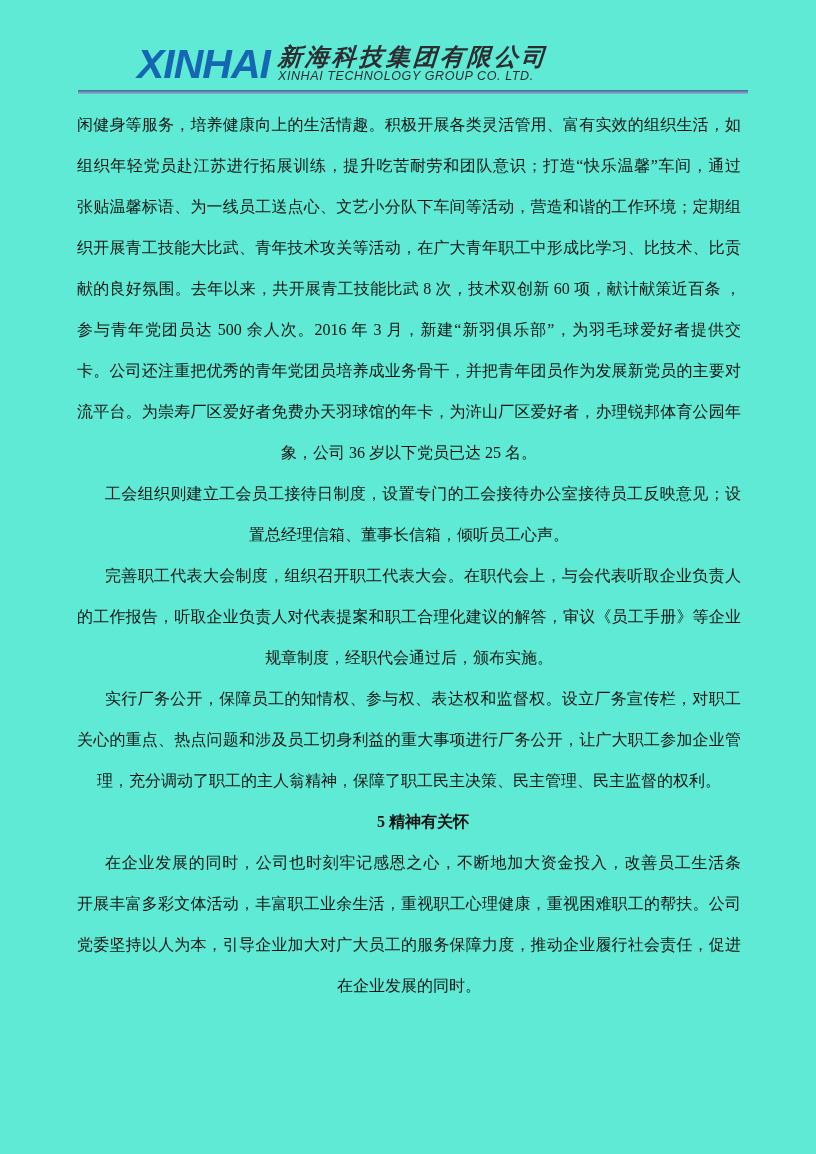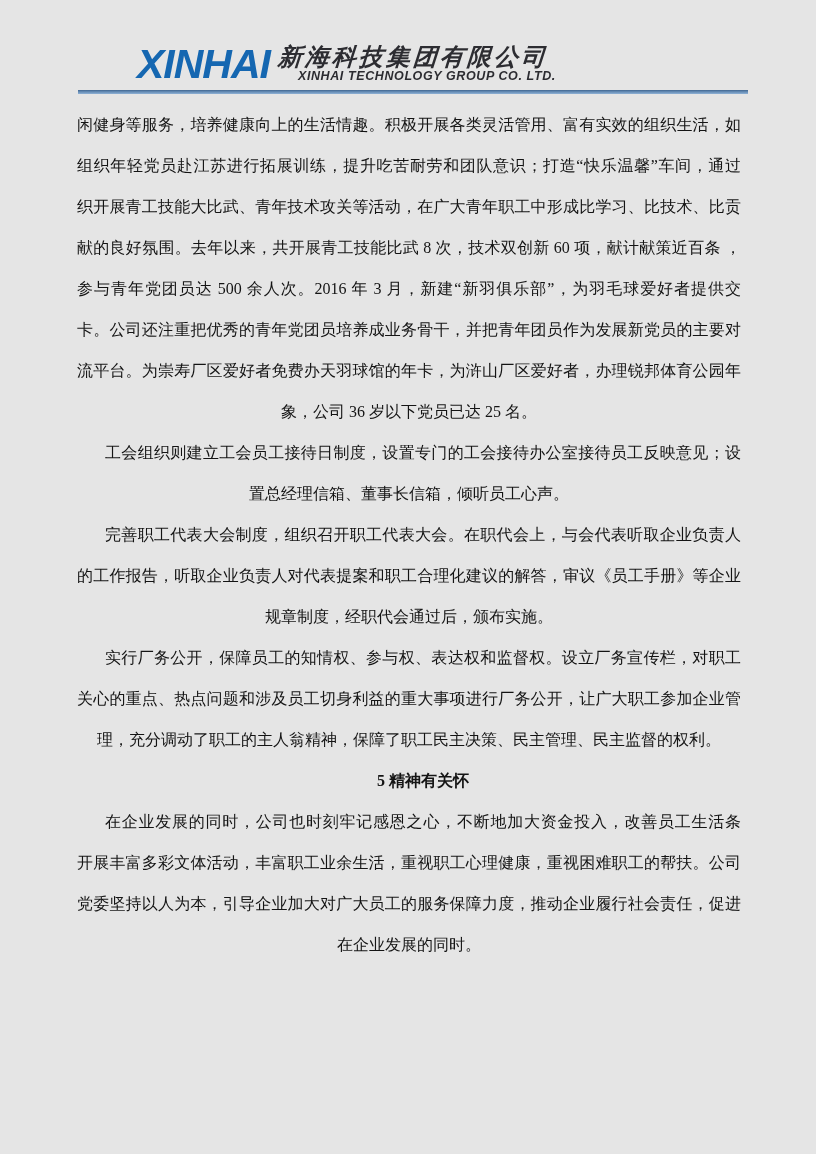--- a/index.html
+++ b/index.html
@@ -1,20 +1,20 @@
 <!DOCTYPE html>
 <html><head>
 <meta charset="utf-8">
 <style>
   html, body { margin: 0; padding: 0; background: #ffffff; }
   .page {
     position: relative;
     width: 816px;
     height: 1154px;
-    background: #e5e5e5;
+    background: #5eead4;
     overflow: hidden;
     font-family: "Liberation Serif", "DejaVu Serif", serif;
   }
 
   
   .letterhead { position: absolute; top: 0; left: 0; right: 0; }
   .logo-row {
     position: absolute;
     top: 44px;
     left: 137px;
@@ -43,26 +43,25 @@
     font-weight: 700;
     font-size: 24px;
     line-height: 25px;
     letter-spacing: 3px;
     color: #2c2c31;
     transform: skewX(-4deg);
   }
   .logo-sub {
     font-family: "Liberation Sans", sans-serif;
     font-style: italic;
-    font-weight: 700;
+    font-weight: 400;
     font-size: 12.5px;
     line-height: 15px;
     letter-spacing: 0.6px;
     color: #2c2c31;
-    margin-left: 20px;
   }
   .header-rule {
     position: absolute;
     top: 90px;
     left: 78px;
     width: 670px;
     height: 4px;
     background: linear-gradient(to bottom, #40658f 0%, #5d84ae 35%, #8fb2d6 100%);
   }
 
@@ -100,20 +99,21 @@
         <div class="logo-cn">新海科技集团有限公司</div>
         <div class="logo-sub">XINHAI TECHNOLOGY GROUP CO. LTD.</div>
       </div>
     </div>
     <div class="header-rule"></div>
   </header>
 
   <main class="doc-body">
       <div class="line fill">闲健身等服务，培养健康向上的生活情趣。积极开展各类灵活管用、富有实效的组织生活，如</div>
       <div class="line fill">组织年轻党员赴江苏进行拓展训练，提升吃苦耐劳和团队意识；打造“快乐温馨”车间，通过</div>
+      <div class="line fill">张贴温馨标语、为一线员工送点心、文艺小分队下车间等活动，营造和谐的工作环境；定期组</div>
       <div class="line fill">织开展青工技能大比武、青年技术攻关等活动，在广大青年职工中形成比学习、比技术、比贡</div>
       <div class="line fill">献的良好氛围。去年以来，共开展青工技能比武 8 次，技术双创新 60 项，献计献策近百条 ，</div>
       <div class="line fill">参与青年党团员达 500 余人次。2016 年 3 月，新建“新羽俱乐部”，为羽毛球爱好者提供交</div>
       <div class="line fill">卡。公司还注重把优秀的青年党团员培养成业务骨干，并把青年团员作为发展新党员的主要对</div>
       <div class="line fill">流平台。为崇寿厂区爱好者免费办天羽球馆的年卡，为浒山厂区爱好者，办理锐邦体育公园年</div>
       <div class="line">象，公司 36 岁以下党员已达 25 名。</div>
       <div class="line fill indent">工会组织则建立工会员工接待日制度，设置专门的工会接待办公室接待员工反映意见；设</div>
       <div class="line">置总经理信箱、董事长信箱，倾听员工心声。</div>
       <div class="line fill indent">完善职工代表大会制度，组织召开职工代表大会。在职代会上，与会代表听取企业负责人</div>
       <div class="line fill">的工作报告，听取企业负责人对代表提案和职工合理化建议的解答，审议《员工手册》等企业</div>

